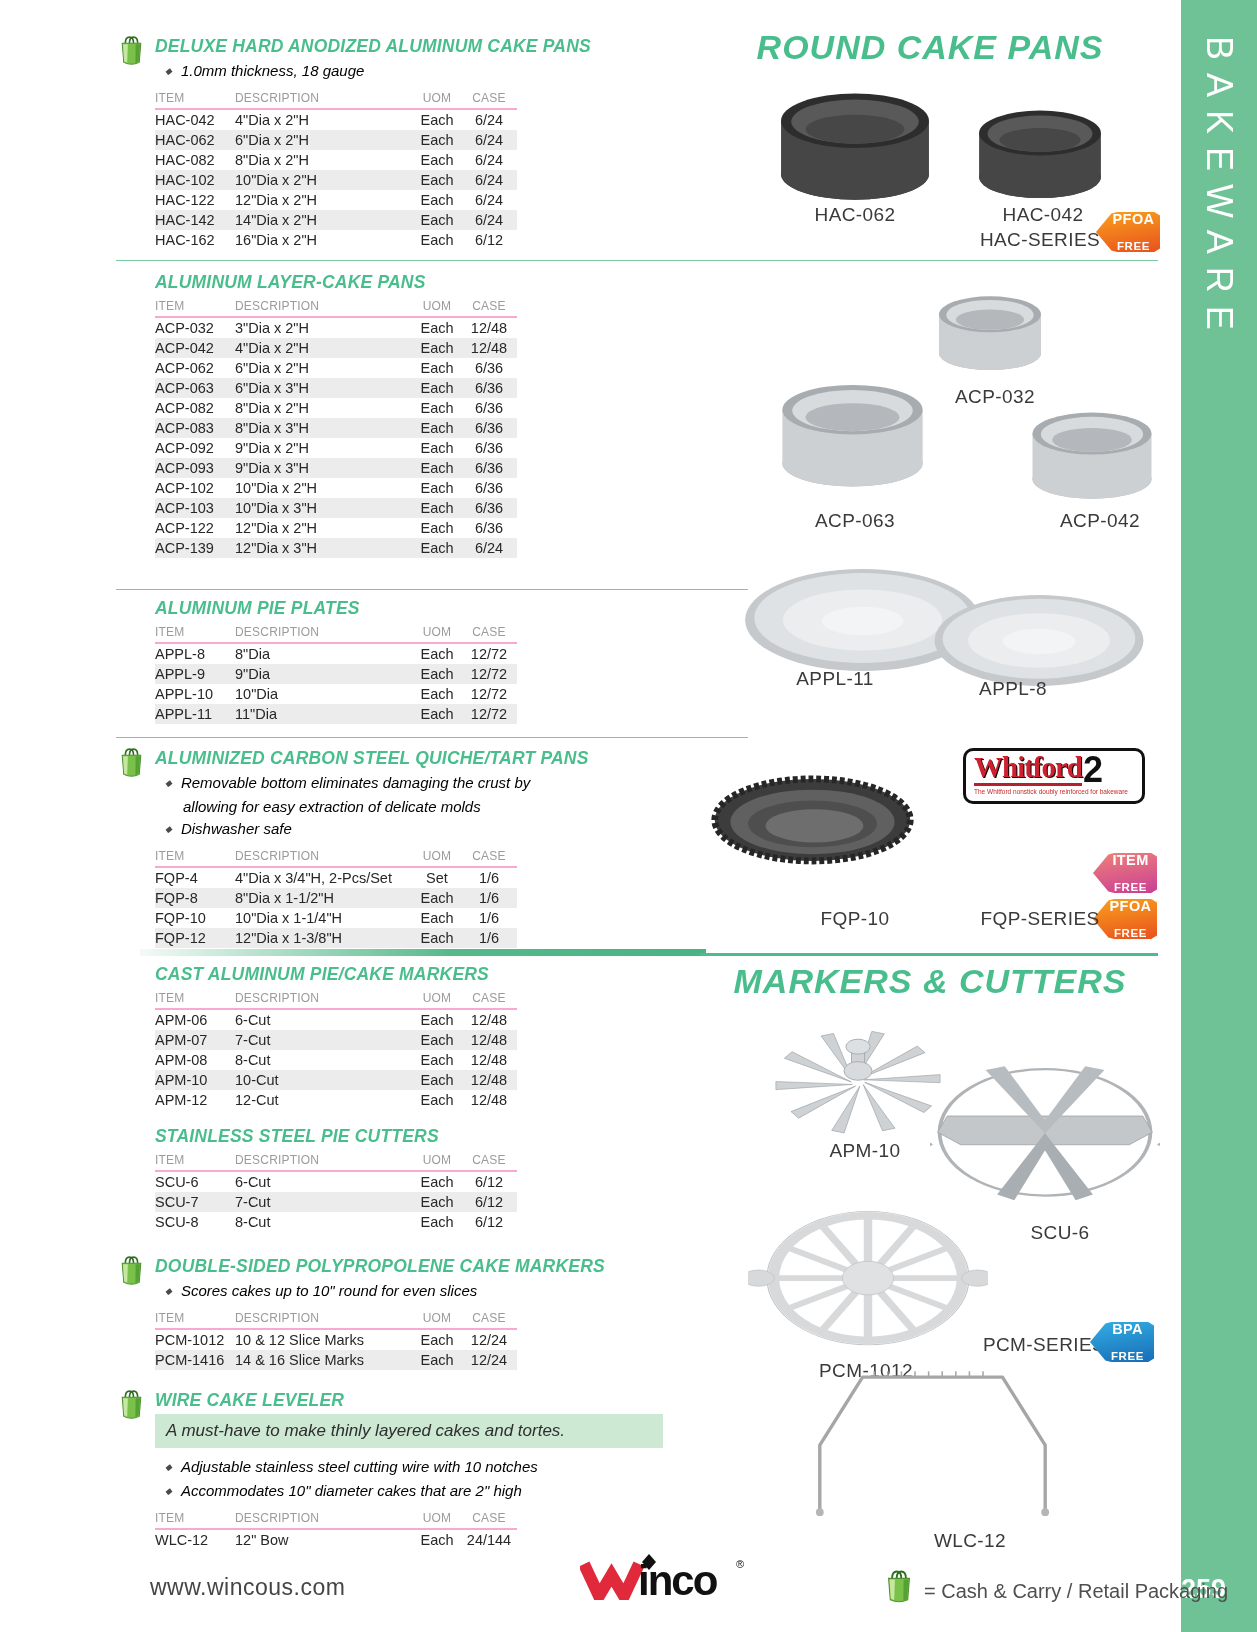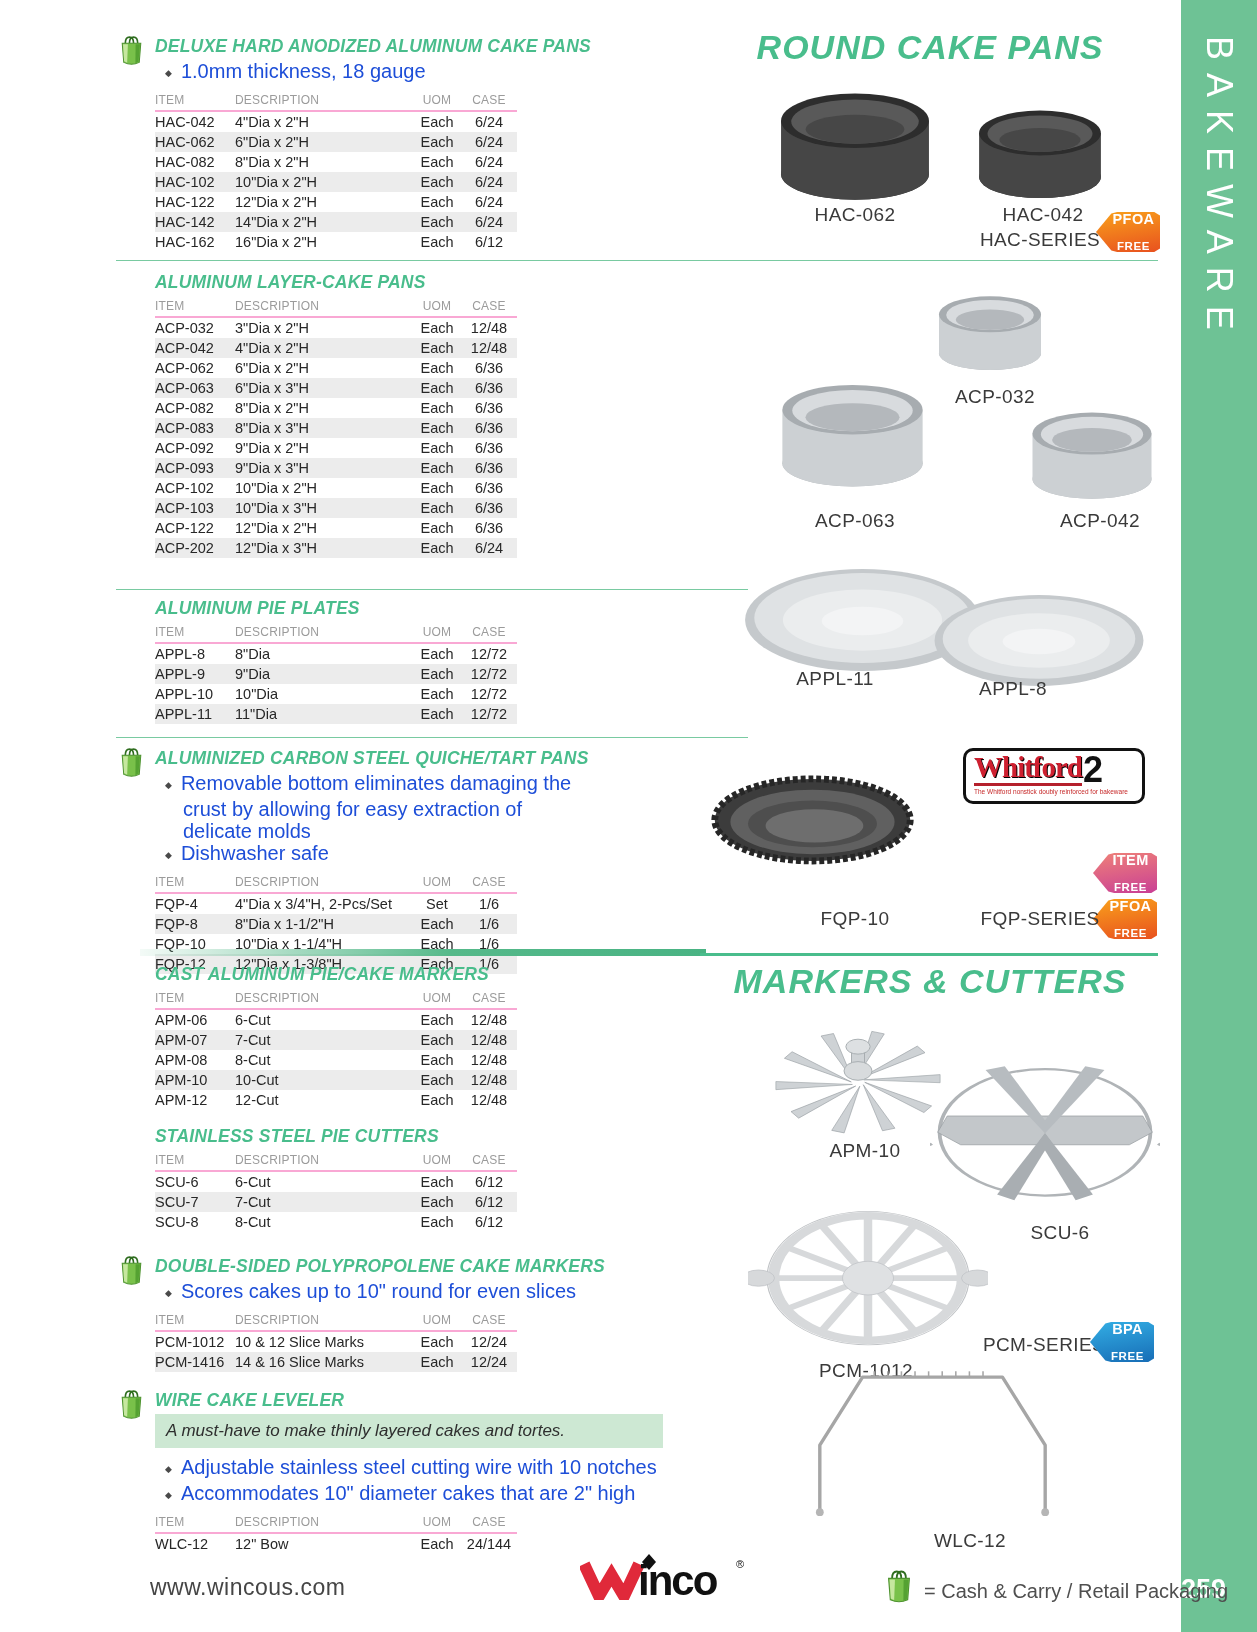--- a/index.html
+++ b/index.html
@@ -8,21 +8,21 @@
 
   
   .sec{position:absolute;left:118px;width:600px;}
   .bag{position:absolute;left:0;top:-2px;width:27px;height:33px;}
   .bagsvg{width:100%;height:100%;display:block;}
   .bh{fill:none;stroke:#2f6d1f;stroke-width:1.6px;}
   .stitle{margin:0 0 4px 37px;height:20px;line-height:20px;font-size:17.5px;font-style:italic;
           font-weight:700;color:#49bd8c;letter-spacing:0.2px;white-space:nowrap;}
   .bullets{list-style:none;margin:0 0 4px 47px;padding:0;max-width:520px;}
   .bullets:empty{display:none;}
-  .bullets li{line-height:22px;font-size:20px;color:#1d4ed8;padding-left:18px;text-indent:-18px;}
+  .bullets li{line-height:22px;font-size:15px;color:#000000;padding-left:18px;text-indent:-18px;font-style:italic;}
   .bullets li::before{content:"\25C6";font-size:9px;color:#4a4a4a;margin-right:9px;position:relative;top:-2px;}
   .bullets.narrow{max-width:412px;}
   .highlight{margin:4px 0 8px 37px;width:486px;height:34px;line-height:34px;padding:0 11px;
              background:#cde8d3;font-style:italic;font-size:17px;color:#2e2e2e;white-space:nowrap;}
   .ptable{margin-left:37px;width:362px;}
   .thead,.trow{display:grid;grid-template-columns:80px 178px 48px 56px;height:20px;line-height:20px;}
   .thead{border-bottom:2px solid #f9a8d4;height:20px;}
   .thead .tc{font-size:12px;color:#9b9b9b;letter-spacing:0.2px;}
   .trow .tc{font-size:14.5px;color:#272727;white-space:nowrap;}
   .tc.c2,.tc.c3{text-align:center;}
@@ -215,21 +215,21 @@
             <span class="tc c2">Each</span>
             <span class="tc c3">6/36</span>
           </div>
           <div class="trow">
             <span class="tc c0">ACP-122</span>
             <span class="tc c1">12"Dia x 2"H</span>
             <span class="tc c2">Each</span>
             <span class="tc c3">6/36</span>
           </div>
           <div class="trow">
-            <span class="tc c0">ACP-202</span>
+            <span class="tc c0">ACP-139</span>
             <span class="tc c1">12"Dia x 3"H</span>
             <span class="tc c2">Each</span>
             <span class="tc c3">6/24</span>
           </div>
         </div>
     </div>
   </section>
 
   <div class="hr" style="left:116px;top:589px;width:632px"></div>
 

